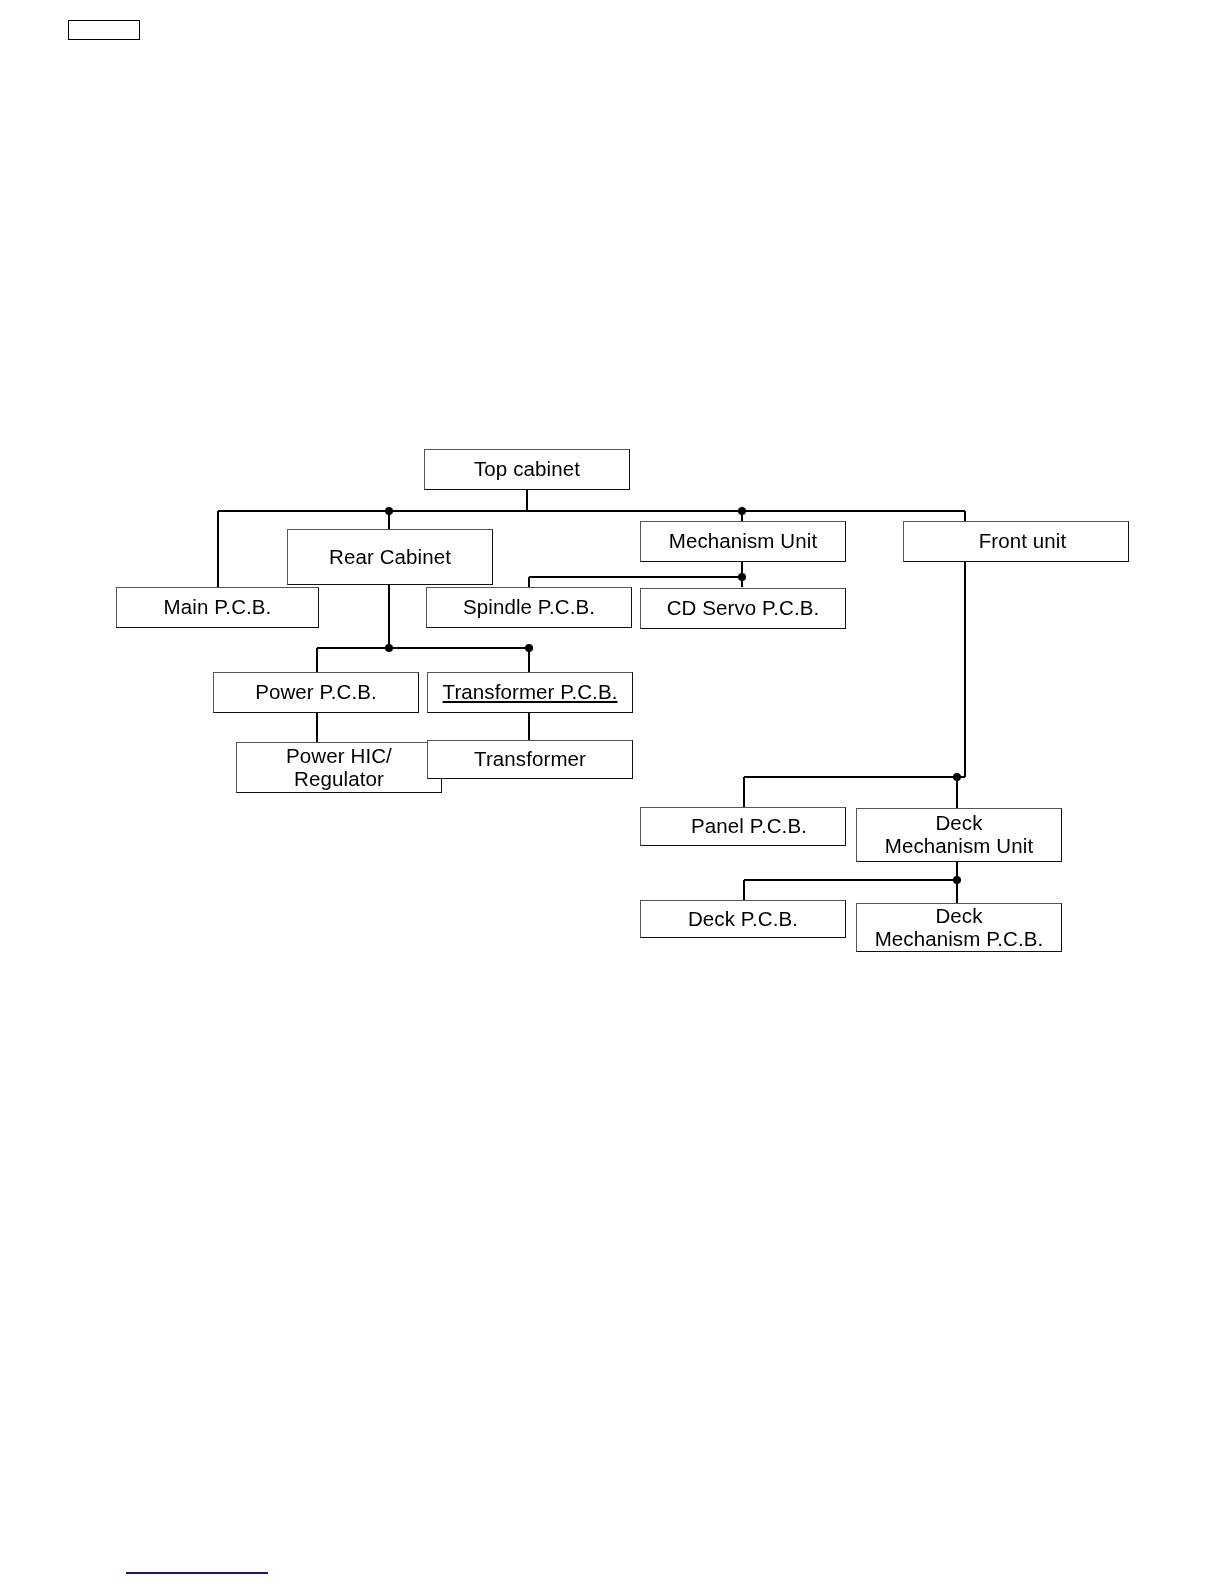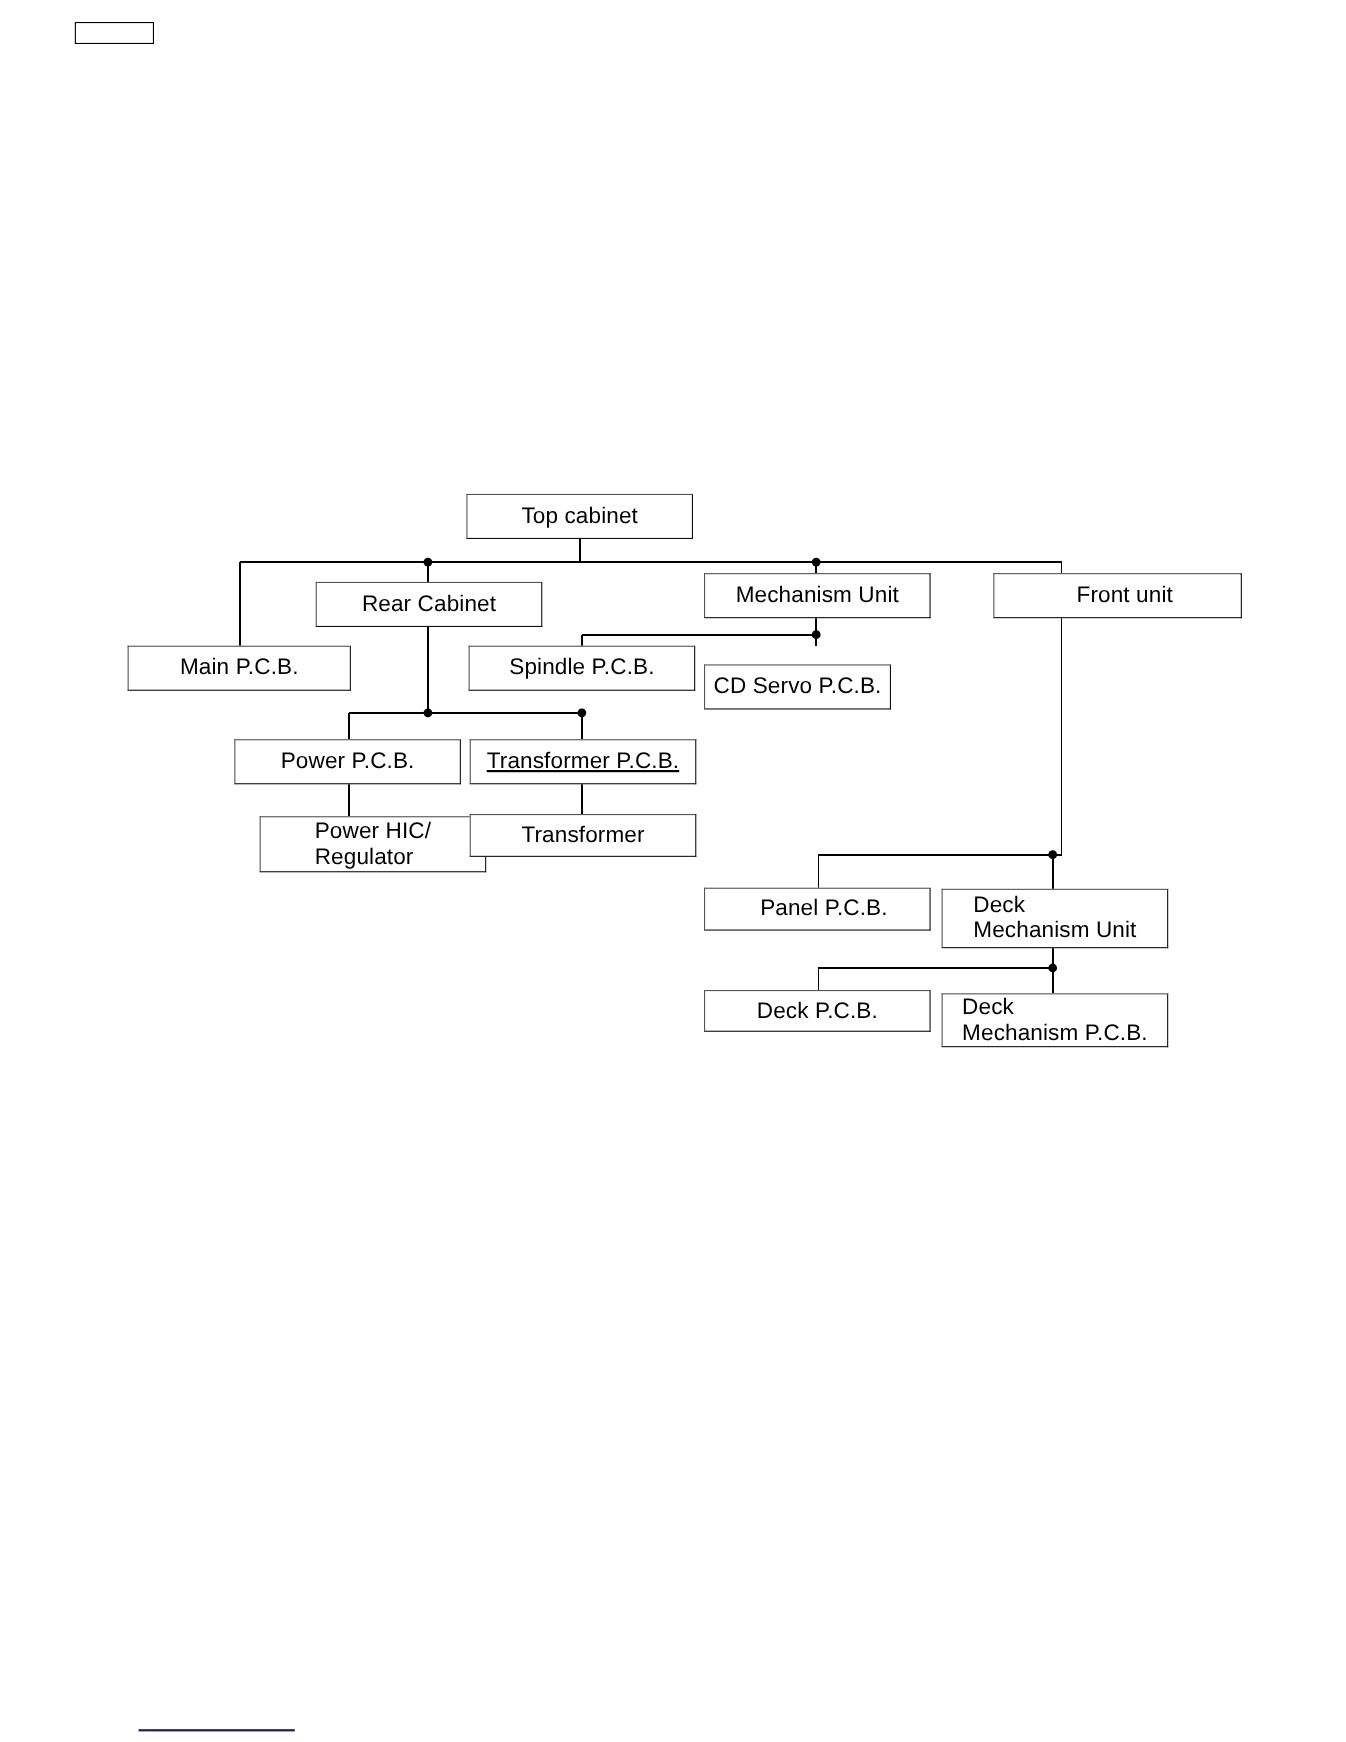--- a/index.html
+++ b/index.html
@@ -58,20 +58,21 @@
   .node {
     position: absolute;
     box-sizing: border-box;
     background: #ffffff;
     border: 1.4px solid #555555;
     border-right-color: #111111;
     border-bottom-color: #111111;
     display: flex;
     align-items: center;
     justify-content: center;
+    text-align: center;
     color: #000000;
     font-size: 20.5px;
     line-height: 1.12;
     letter-spacing: 0.1px;
     white-space: pre-line;
     z-index: 5;
   }
 </style>
 </head>
 <body>
@@ -127,26 +128,26 @@
           <circle cx="742" cy="577" r="4"></circle>
           <circle cx="389" cy="648" r="4"></circle>
           <circle cx="529" cy="648" r="4"></circle>
           <circle cx="957" cy="777" r="4"></circle>
           <circle cx="957" cy="880" r="4"></circle>
         </g>
     </svg>
 
     <div id="node-host">
         <div class="node" style="left: 424px; top: 449px; width: 206px; height: 41px;"><span>Top cabinet</span></div>
-        <div class="node" style="left: 287px; top: 529px; width: 206px; height: 41px;"><span>Rear Cabinet</span></div>
+        <div class="node" style="left: 287px; top: 529px; width: 206px; height: 56px;"><span>Rear Cabinet</span></div>
         <div class="node" style="left: 640px; top: 521px; width: 206px; height: 41px;"><span>Mechanism Unit</span></div>
         <div class="node" style="left: 903px; top: 521px; width: 226px; height: 41px; padding-left: 13px;"><span>Front unit</span></div>
         <div class="node" style="left: 116px; top: 587px; width: 203px; height: 41px;"><span>Main P.C.B.</span></div>
         <div class="node" style="left: 426px; top: 587px; width: 206px; height: 41px;"><span>Spindle P.C.B.</span></div>
-        <div class="node" style="left: 640px; top: 604px; width: 170px; height: 41px;"><span>CD Servo P.C.B.</span></div>
+        <div class="node" style="left: 640px; top: 588px; width: 206px; height: 41px;"><span>CD Servo P.C.B.</span></div>
         <div class="node" style="left: 213px; top: 672px; width: 206px; height: 41px;"><span>Power P.C.B.</span></div>
         <div class="node" style="left: 427px; top: 672px; width: 206px; height: 41px; text-decoration: underline;"><span>Transformer P.C.B.</span></div>
         <div class="node" style="left: 213px; top: 742px; width: 206px; height: 51px; margin-left: 23px;"><span>Power HIC/
 Regulator</span></div>
         <div class="node" style="left: 427px; top: 740px; width: 206px; height: 39px;"><span>Transformer</span></div>
         <div class="node" style="left: 640px; top: 807px; width: 206px; height: 39px; padding-left: 12px;"><span>Panel P.C.B.</span></div>
         <div class="node" style="left: 856px; top: 808px; width: 206px; height: 54px;"><span>Deck
 Mechanism Unit</span></div>
         <div class="node" style="left: 640px; top: 900px; width: 206px; height: 38px;"><span>Deck P.C.B.</span></div>
         <div class="node" style="left: 856px; top: 903px; width: 206px; height: 49px;"><span>Deck

